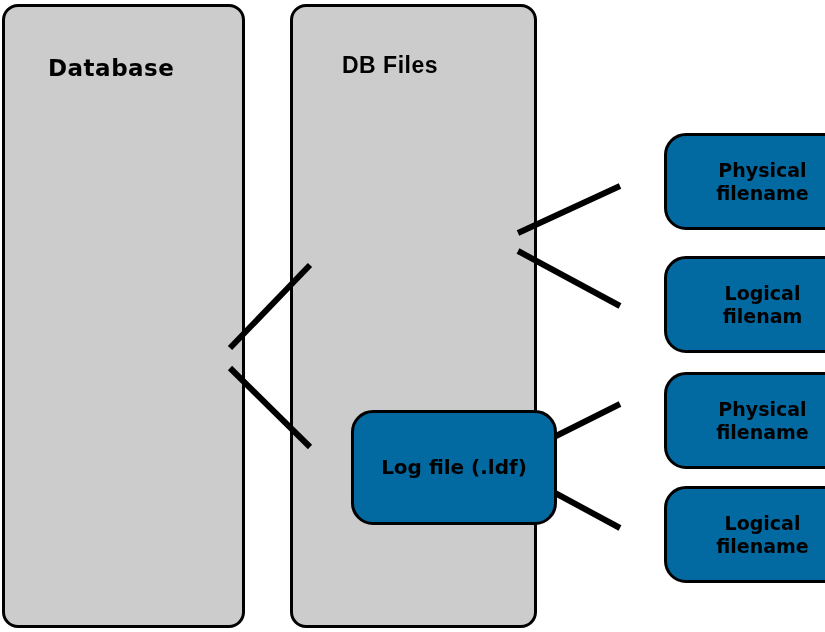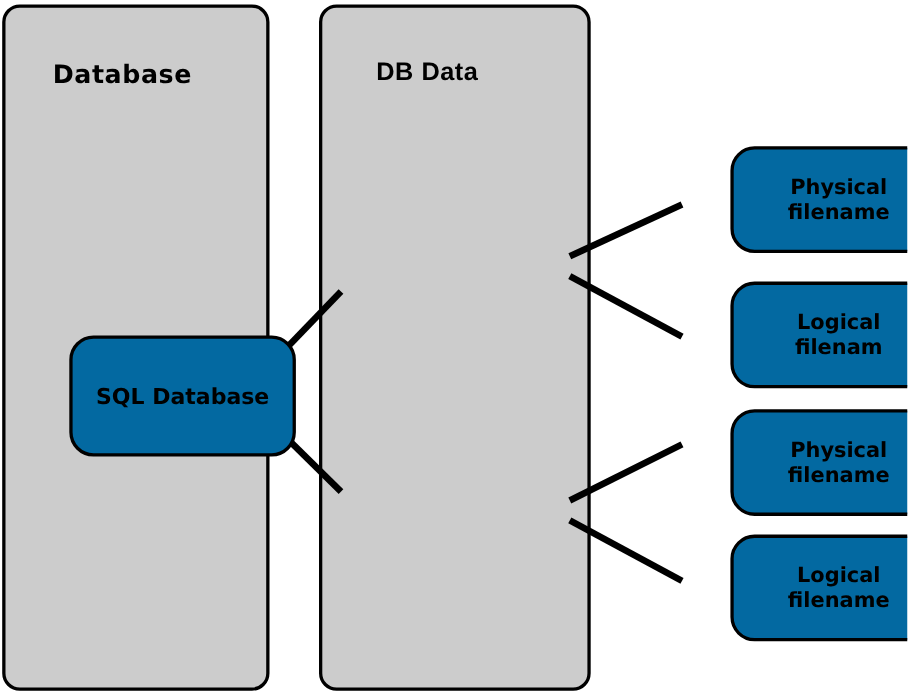--- a/index.html
+++ b/index.html
@@ -79,36 +79,36 @@
 </style>
 </head>
 <body>
 
 <div id="canvas">
 
   <div class="container-box" style="left:2px; top:4px; width:243px; height:624px;"></div>
   <div class="container-title" style="left:48px; top:55px;text-align:center;">Database</div>
 
   <div class="container-box" style="left:290px; top:4px; width:247px; height:624px;"></div>
-  <div class="container-title" style="left:342px; top:52px; font-family:'Liberation Sans', sans-serif;">DB Data</div>
+  <div class="container-title" style="left:342px; top:52px; font-family:'Liberation Sans', sans-serif;">DB Files</div>
 
   <svg id="links" viewBox="0 0 825 632" xmlns="http://www.w3.org/2000/svg">
     <line x1="230" y1="348" x2="310" y2="265"></line>
     <line x1="230" y1="368" x2="310" y2="447"></line>
     <line x1="518" y1="233" x2="620" y2="186"></line>
     <line x1="518" y1="251" x2="620" y2="306"></line>
     <line x1="518" y1="455" x2="620" y2="404"></line>
     <line x1="518" y1="473" x2="620" y2="528"></line>
   </svg>
 
-  <div class="node" style="left:22px; top:305px; width:206px; height:110px;">
-    <span class="node-label">SQL Database</span>
-  </div>
 
 
+  <div class="node" style="left:310px; top:410px; width:206px; height:115px;">
+    <span class="node-label">Log file (.ldf)</span>
+  </div>
 
   <div class="node leaf" style="left:623px; top:133px; width:197px; height:97px;">
     <span class="node-label">
       <span>Physical</span><br>
       <span>filename</span>
     </span>
   </div>
 
   <div class="node leaf" style="left:623px; top:256px; width:197px; height:97px;">
     <span class="node-label">

